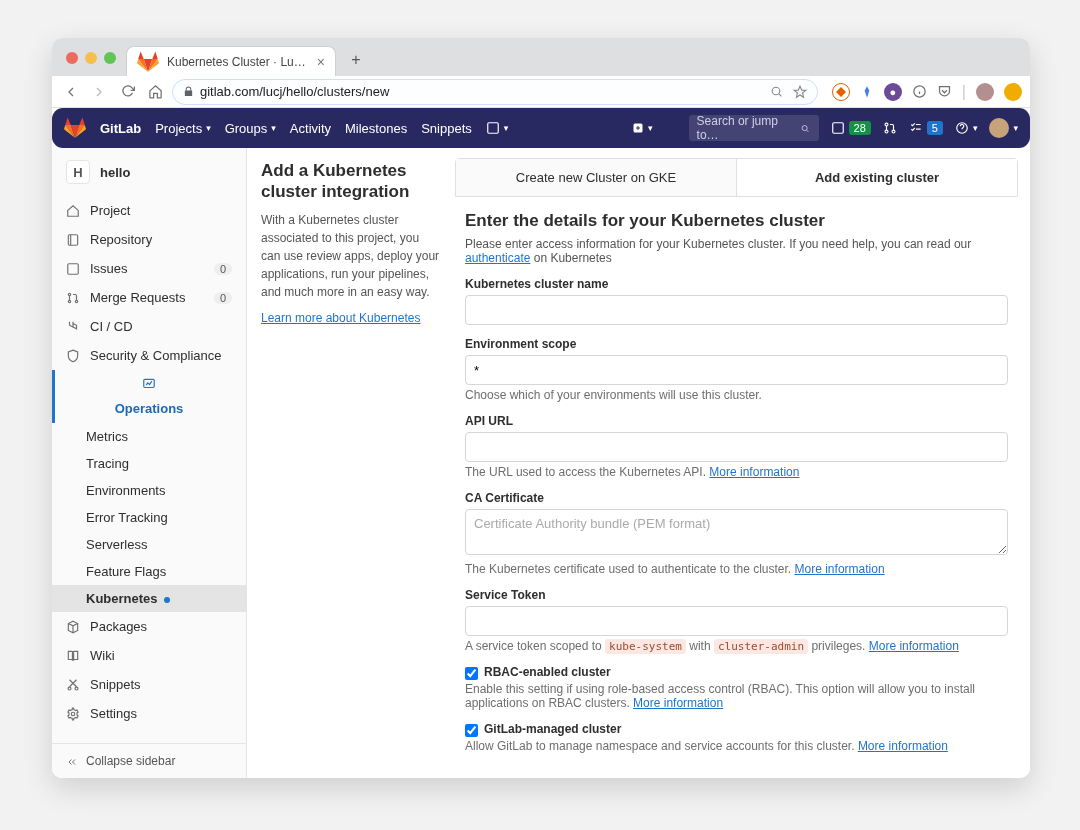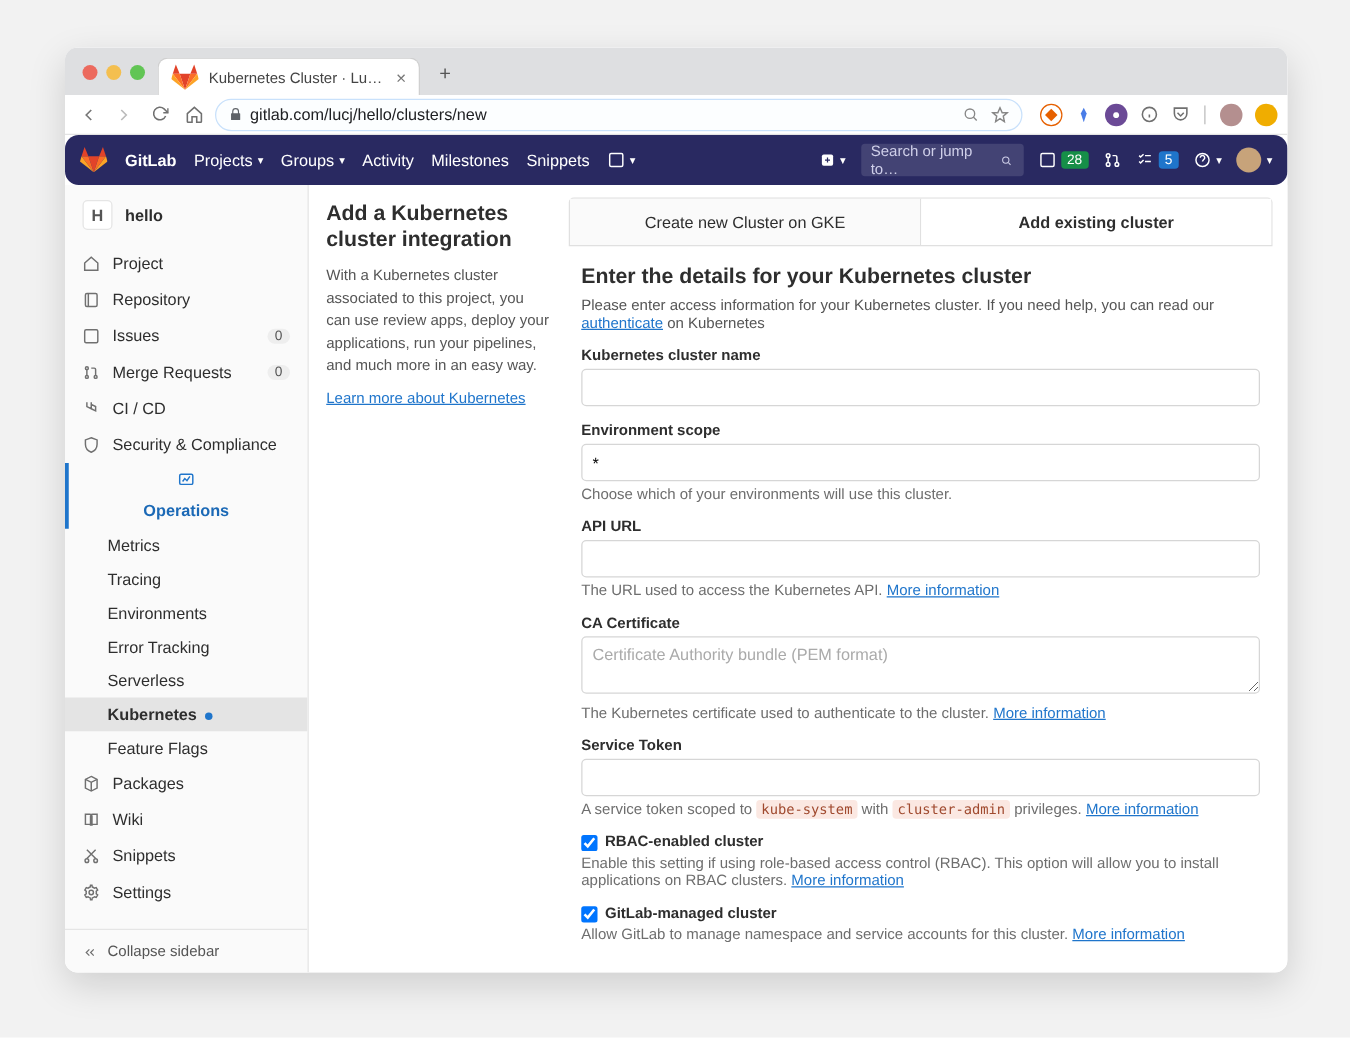--- a/index.html
+++ b/index.html
@@ -18,21 +18,21 @@
   .urlbar { flex: 1; display: flex; align-items: center; height: 26px; border: 1px solid #c9e1fb; border-radius: 14px; padding: 0 10px; font-size: 13px; color: #444; gap: 6px; background: #fcfeff; }
   .urlbar .host { color: #202124; }
   .urlbar .lock { color: #5f6368; font-size: 11px; }
   .urlstar { margin-left: auto; color: #888; display: flex; gap: 10px; align-items: center; }
   .exticons { display: flex; gap: 10px; align-items: center; margin-left: 8px; }
   .ci { width: 18px; height: 18px; border-radius: 50%; display: inline-flex; align-items: center; justify-content: center; font-size: 11px; color: #fff; }
   .gitlab-bar { height: 40px; background: #292961; display: flex; align-items: center; padding: 0 12px; gap: 14px; color: #fff; font-size: 13px; border-radius: 11px; }
   .gl-logo { width: 22px; height: 22px; }
   .gl-item { display: flex; align-items: center; gap: 4px; cursor: pointer; }
   .gl-right { margin-left: auto; display: flex; align-items: center; gap: 12px; }
-  .gl-search { background: rgba(255,255,255,.12); border-radius: 3px; height: 26px; width: 130px; display: flex; align-items: center; padding: 0 8px; font-size: 12px; color: #cfcfe9; gap: 6px; }
+  .gl-search { background: rgba(255,255,255,.12); border-radius: 3px; height: 26px; width: 130px; display: flex; align-items: center; padding: 0 8px; font-size: 12px; color: #cfcfe9; gap: 6px; margin-left: 24px; }
   .gl-badge { background: #168f48; color: #fff; font-size: 11px; border-radius: 3px; padding: 1px 5px; }
   .content-area { position: absolute; top: 110px; bottom: 0; left: 0; right: 0; display: flex; background: #fff; }
   .sidebar { width: 195px; background: #fafafa; border-right: 1px solid #e5e5e5; display: flex; flex-direction: column; font-size: 13px; color: #2e2e2e; overflow-y: auto; }
   .proj-head { display: flex; align-items: center; gap: 10px; padding: 12px 14px; font-weight: 600; }
   .proj-avatar { width: 24px; height: 24px; background: #fff; border: 1px solid #e5e5e5; border-radius: 4px; display: flex; align-items: center; justify-content: center; font-size: 13px; color: #555; }
   .nav-item { display: flex; align-items: center; gap: 10px; padding: 7px 14px; cursor: pointer; color: #2e2e2e; }
   .nav-item .cnt { margin-left: auto; background: #eee; color: #555; font-size: 11px; border-radius: 9px; padding: 0 6px; }
   .nav-active { font-weight: 600; color: #1b69b6; box-shadow: inset 3px 0 0 #1f75cb; flex-direction: column; }
   .nav-sub { padding: 6px 14px 6px 34px; cursor: pointer; font-size: 13px; color: #2e2e2e; }
   .nav-sub-active { background: #e4e4e4; font-weight: 600; }
@@ -313,22 +313,22 @@
               <path d="M7 14l3-4 3 3 4-6"></path>
             </svg>
           </span>
           <span>Operations</span>
         </div>
       <div class="nav-sub">Metrics</div>
       <div class="nav-sub">Tracing</div>
       <div class="nav-sub">Environments</div>
       <div class="nav-sub">Error Tracking</div>
       <div class="nav-sub">Serverless</div>
+      <div class="nav-sub">Feature Flags</div>
       <div class="nav-sub nav-sub-active"><span>Kubernetes</span><span class="sub-dot"></span></div>
-      <div class="nav-sub">Feature Flags</div>
       <div class="nav-item">
           <span class="nav-icon">
             <svg width="14" height="14" viewBox="0 0 24 24" fill="none" stroke="#707070" stroke-width="2">
               <path d="M12 2l8 4v12l-8 4-8-4V6z"></path>
               <path d="M4 6l8 4 8-4M12 22V10"></path>
             </svg>
           </span>
           <span>Packages</span>
         </div>
       <div class="nav-item">

